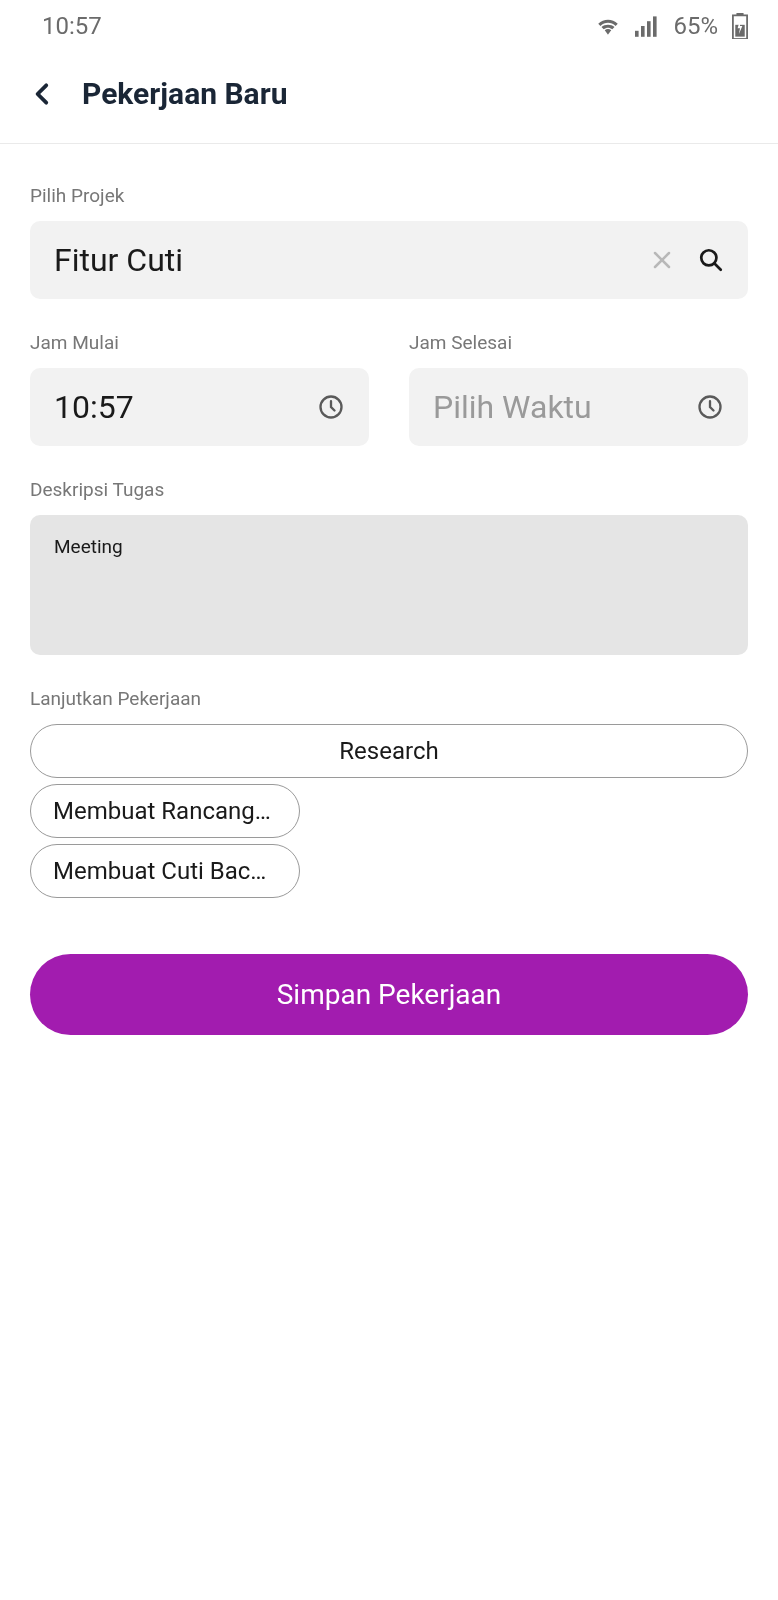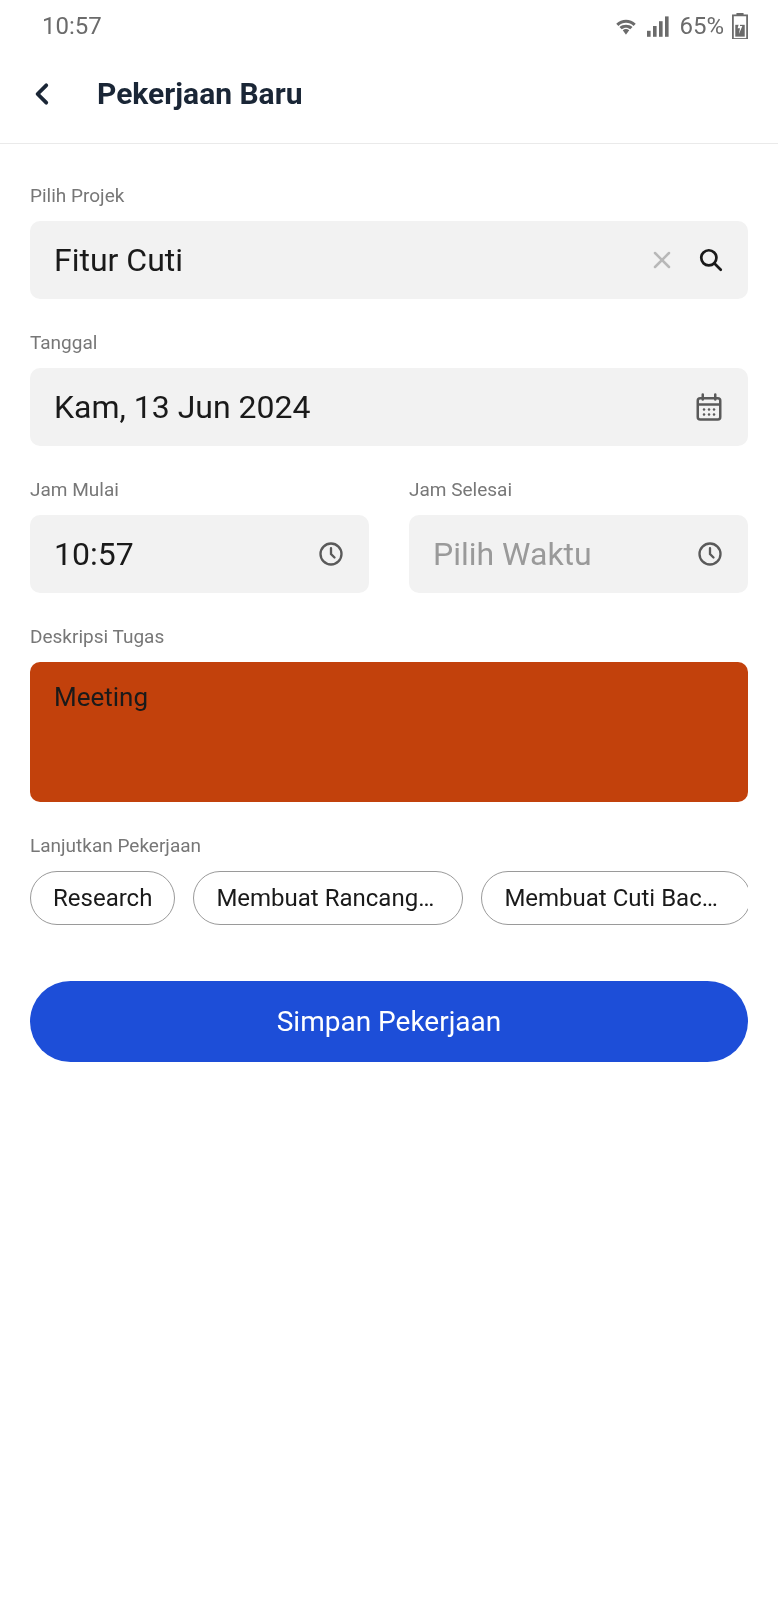--- a/index.html
+++ b/index.html
@@ -21,32 +21,32 @@
       justify-content: space-between;
       align-items: center;
       padding: 12px 30px 8px 42px;
       font-size: 24px;
       color: #6b6b6b;
     }
     
     .status-right {
       display: flex;
       align-items: center;
-      gap: 8px;
+      gap: 14px;
     }
     
     .status-right svg {
       fill: #6b6b6b;
     }
     
     .header {
       display: flex;
       align-items: center;
       padding: 28px 30px 32px 30px;
-      gap: 41px;
+      gap: 26px;
       border-bottom: 1px solid #eaeaea;
     }
     
     .back-arrow {
       width: 26px;
       height: 26px;
     }
     
     .header-title {
       font-size: 30px;
@@ -102,34 +102,35 @@
       display: flex;
       gap: 40px;
     }
     
     .time-col {
       flex: 1;
     }
     
     .textarea-field {
       width: 100%;
-      background: #c2410c;
+      background: #e5e5e5;
       border: none;
       border-radius: 10px;
       padding: 20px 24px;
-      font-size: 26px;
+      font-size: 19px;
       color: #1a1a1a;
       min-height: 140px;
       resize: none;
     }
     
     .chip-row {
       display: flex;
-      gap: 18px;
+      gap: 6px;
       overflow: hidden;
+      flex-direction: column;
     }
     
     .chip {
       border: 1.5px solid #9a9a9a;
       border-radius: 28px;
       padding: 12px 22px;
       font-size: 24px;
       color: #1a1a1a;
       white-space: nowrap;
       background: #ffffff;
@@ -137,21 +138,21 @@
     }
     
     .chip-wide {
       max-width: 270px;
       overflow: hidden;
       text-overflow: ellipsis;
     }
     
     .submit-button {
       width: 100%;
-      background: #1d4ed8;
+      background: #a21caf;
       color: #ffffff;
       border: none;
       border-radius: 48px;
       padding: 24px;
       font-size: 28px;
       font-weight: 400;
       margin-top: 24px;
     }
     
     .icon-close {
@@ -201,37 +202,20 @@
           <path d="M5 5 L19 19 M19 5 L5 19" stroke="#b8b8b8" stroke-width="2.5" stroke-linecap="round"></path>
         </svg>
         <svg width="26" height="26" viewBox="0 0 24 24">
           <circle cx="10" cy="10" r="7" stroke="#1a1a1a" stroke-width="2.5" fill="none"></circle>
           <path d="M15 15 L21 21" stroke="#1a1a1a" stroke-width="2.5" stroke-linecap="round"></path>
         </svg>
       </div>
     </div>
   </div>
   
-  <div class="form-group">
-    <label class="form-label">Tanggal</label>
-    <div class="input-field">
-      <span class="input-field-text">Kam, 13 Jun 2024</span>
-      <svg width="30" height="30" viewBox="0 0 24 24">
-        <rect x="3" y="5" width="18" height="17" rx="2" stroke="#5a5a5a" stroke-width="2" fill="none"></rect>
-        <path d="M3 10 L21 10" stroke="#5a5a5a" stroke-width="2"></path>
-        <path d="M7 2 L7 6 M17 2 L17 6" stroke="#5a5a5a" stroke-width="2" stroke-linecap="round"></path>
-        <circle cx="8" cy="14" r="1" fill="#5a5a5a"></circle>
-        <circle cx="12" cy="14" r="1" fill="#5a5a5a"></circle>
-        <circle cx="16" cy="14" r="1" fill="#5a5a5a"></circle>
-        <circle cx="8" cy="18" r="1" fill="#5a5a5a"></circle>
-        <circle cx="12" cy="18" r="1" fill="#5a5a5a"></circle>
-        <circle cx="16" cy="18" r="1" fill="#5a5a5a"></circle>
-      </svg>
-    </div>
-  </div>
   
   <div class="time-row form-group">
     <div class="time-col">
       <label class="form-label">Jam Mulai</label>
       <div class="input-field">
         <span class="input-field-text">10:57</span>
         <svg width="28" height="28" viewBox="0 0 24 24">
           <circle cx="12" cy="12" r="9" stroke="#5a5a5a" stroke-width="2" fill="none"></circle>
           <path d="M12 7 L12 12 L15 15" stroke="#5a5a5a" stroke-width="2" fill="none" stroke-linecap="round"></path>
         </svg>

